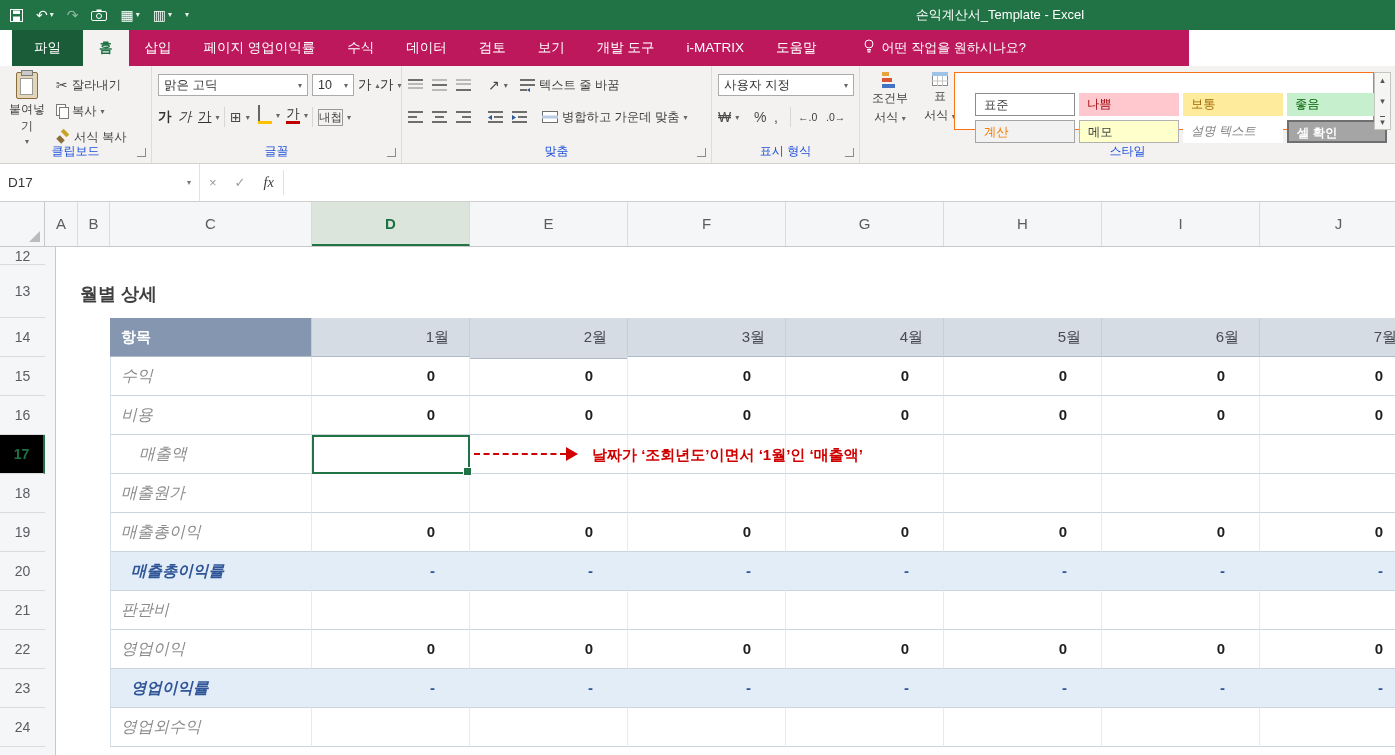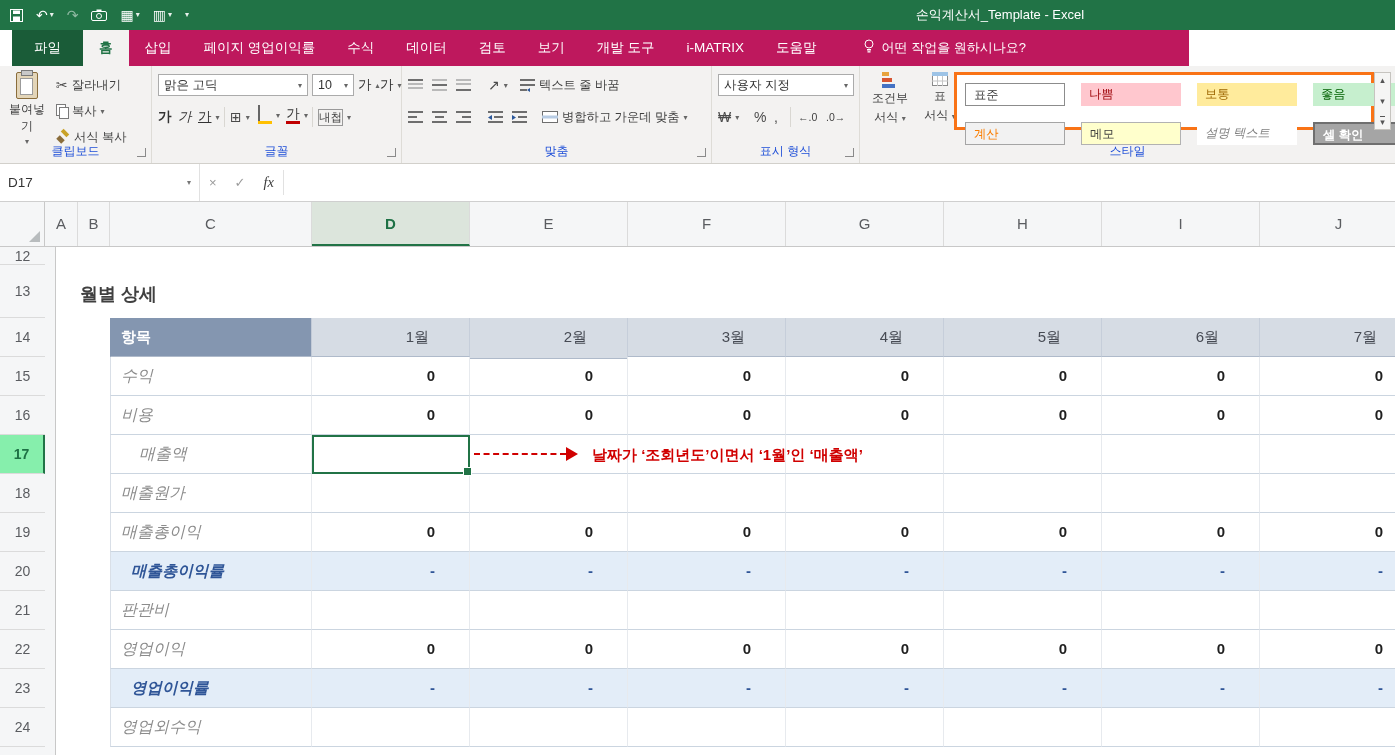--- a/index.html
+++ b/index.html
@@ -55,21 +55,21 @@
   
   .s-item{width:100px;height:23px;line-height:23px;font-size:12.3px;padding-left:8px;box-sizing:border-box;background:#fff;color:#333;cursor:pointer;overflow:hidden;white-space:nowrap;}
   .s-normal{border:1px solid #8C8C8C;}
   .s-bad{background:#FFC7CE;color:#9C0006;}
   .s-neutral{background:#FFEB9C;color:#9C6500;}
   .s-good{background:#C6EFCE;color:#006100;}
   .s-calc{background:#F2F2F2;color:#FA7D00;border:1px solid #A5A5A5;}
   .s-note{background:#FFFFCC;color:#3F3F3F;border:1px solid #B2B2B2;}
   .s-explain{color:#7F7F7F;font-style:italic;}
   .s-check{background:#A5A5A5;color:#fff;font-weight:bold;border:2px solid #6F6F6F;}
-  #gallery-panel{position:absolute;left:94px;top:6px;width:420px;height:58px;background:#fff;border:3px solid #f97316;box-sizing:border-box;padding:8px;display:grid;grid-template-columns:repeat(4,100px);grid-auto-rows:23px;gap:16px;}
+  #gallery-panel{position:absolute;left:94px;top:6px;width:420px;height:58px;background:#fff;border:1px solid #f97316;box-sizing:border-box;padding:20px;display:grid;grid-template-columns:repeat(4,100px);grid-auto-rows:23px;gap:4px;}
   #gallery-scroll{position:absolute;left:514px;top:6px;width:17px;height:58px;background:#F5F5F4;border:1px solid #C6C4BF;box-sizing:border-box;display:flex;flex-direction:column;align-items:center;justify-content:space-between;padding:2px 0;}
   #gallery-scroll span{font-size:9px;color:#555;cursor:pointer;line-height:10px;}
   #gallery-scroll .more{border-top:1px solid #555;}
 
   
   #formulabar{position:absolute;left:0;top:164px;width:1395px;height:38px;background:#fff;border-bottom:1px solid #CFCFCF;box-sizing:border-box;display:flex;align-items:stretch;}
   #name-box{width:200px;display:flex;align-items:center;padding:0 8px;font-size:13.5px;color:#333;border-right:1px solid #E1E1E1;box-sizing:border-box;cursor:text;}
   #name-box .caret{margin-left:auto;color:#777;}
   .fb-btn{display:flex;align-items:center;padding:0 9px;font-size:13px;color:#9B9B9B;cursor:pointer;}
   .fb-btn.fx{color:#3E3E3E;font-family:"Liberation Serif",serif;font-style:italic;font-size:14.5px;}
@@ -77,29 +77,29 @@
   #formula-input{flex:1;cursor:text;}
 
   
   #col-headers{position:absolute;left:0;top:202px;width:1395px;height:45px;background:#F5F6F7;border-bottom:1px solid #C8C8C8;box-sizing:border-box;overflow:hidden;}
   .col-h{position:absolute;top:0;height:44px;line-height:44px;text-align:center;font-size:15px;color:#5A5C60;border-right:1px solid #DBDBDB;box-sizing:border-box;cursor:default;}
   .col-h.sel{background:#DCE5DC;color:#1E7145;font-weight:bold;border-bottom:2px solid #217346;}
   #corner{position:absolute;left:0;top:0;width:45px;height:44px;border-right:1px solid #C8C8C8;box-sizing:border-box;cursor:default;}
   #corner::after{content:"";position:absolute;right:4px;bottom:4px;width:0;height:0;border-left:11px solid transparent;border-bottom:11px solid #B8BCBE;}
   #row-headers{position:absolute;left:0;top:247px;width:56px;height:508px;background:#F5F6F7;border-right:1px solid #C8C8C8;box-sizing:border-box;overflow:hidden;z-index:4;}
   .row-h{position:absolute;left:0;width:45px;text-align:center;font-size:14px;color:#5A5C60;border-bottom:1px solid #DBDBDB;box-sizing:border-box;cursor:default;}
-  .row-h.sel{background:#86efac;color:#1E7145;font-weight:bold;border-right:2px solid #217346;}
+  .row-h.sel{background:#000000;color:#1E7145;font-weight:bold;border-right:2px solid #217346;}
 
   
   #sheet{position:absolute;left:0;top:247px;width:1395px;height:508px;background:#fff;overflow:hidden;}
   #section-title{position:absolute;left:80px;top:18px;height:53px;line-height:58px;font-size:18px;font-weight:bold;color:#404040;white-space:nowrap;cursor:cell;}
   .cell{position:absolute;box-sizing:border-box;border-bottom:1px solid #CBD5E0;border-right:1px solid #E7EAEE;overflow:hidden;white-space:nowrap;cursor:cell;}
   .c-label{border-left:1px solid #D9DFE7;padding-left:10px;font-size:16px;color:#8C8C8C;font-style:italic;}
   .c-item-h{background:#8496B0;color:#fff;font-weight:bold;padding-left:10px;font-size:15px;border-left:1px solid #8496B0;border-right:1px solid #C2CAD7;border-bottom:1px solid #AFBACA;}
-  .c-month{background:#D6DCE4;color:#474B54;font-size:15px;text-align:right;padding-right:40px;border-right:1px solid #C6CEDA;border-bottom:1px solid #AFBACA;}
+  .c-month{background:#D6DCE4;color:#474B54;font-size:15px;text-align:right;padding-right:20px;border-right:1px solid #C6CEDA;border-bottom:1px solid #AFBACA;}
   .c-val{text-align:right;padding-right:34px;font-size:15px;font-weight:bold;color:#1F1F1F;}
   .ratio-label{color:#2F5597;font-weight:bold;background:#E3EDF8;padding-left:20px;font-size:15.5px;}
   .ratio-val{color:#2F5597;background:#E3EDF8;}
   #sel{position:absolute;left:312px;top:188px;width:158px;height:39px;border:2px solid #217346;box-sizing:border-box;z-index:5;}
   #sel .handle{position:absolute;right:-4px;bottom:-4px;width:7px;height:7px;background:#217346;border:1px solid #fff;cursor:crosshair;}
   #ann-line{position:absolute;left:474px;top:206px;width:92px;border-top:2px dashed #D00000;z-index:6;}
   #ann-arrow{position:absolute;left:566px;top:200px;width:0;height:0;border-left:12px solid #D00000;border-top:7px solid transparent;border-bottom:7px solid transparent;z-index:6;}
   #ann-text{position:absolute;left:592px;top:188px;height:39px;line-height:39px;font-size:15px;font-weight:bold;color:#D00000;z-index:6;white-space:nowrap;}
 </style>
 </head>

